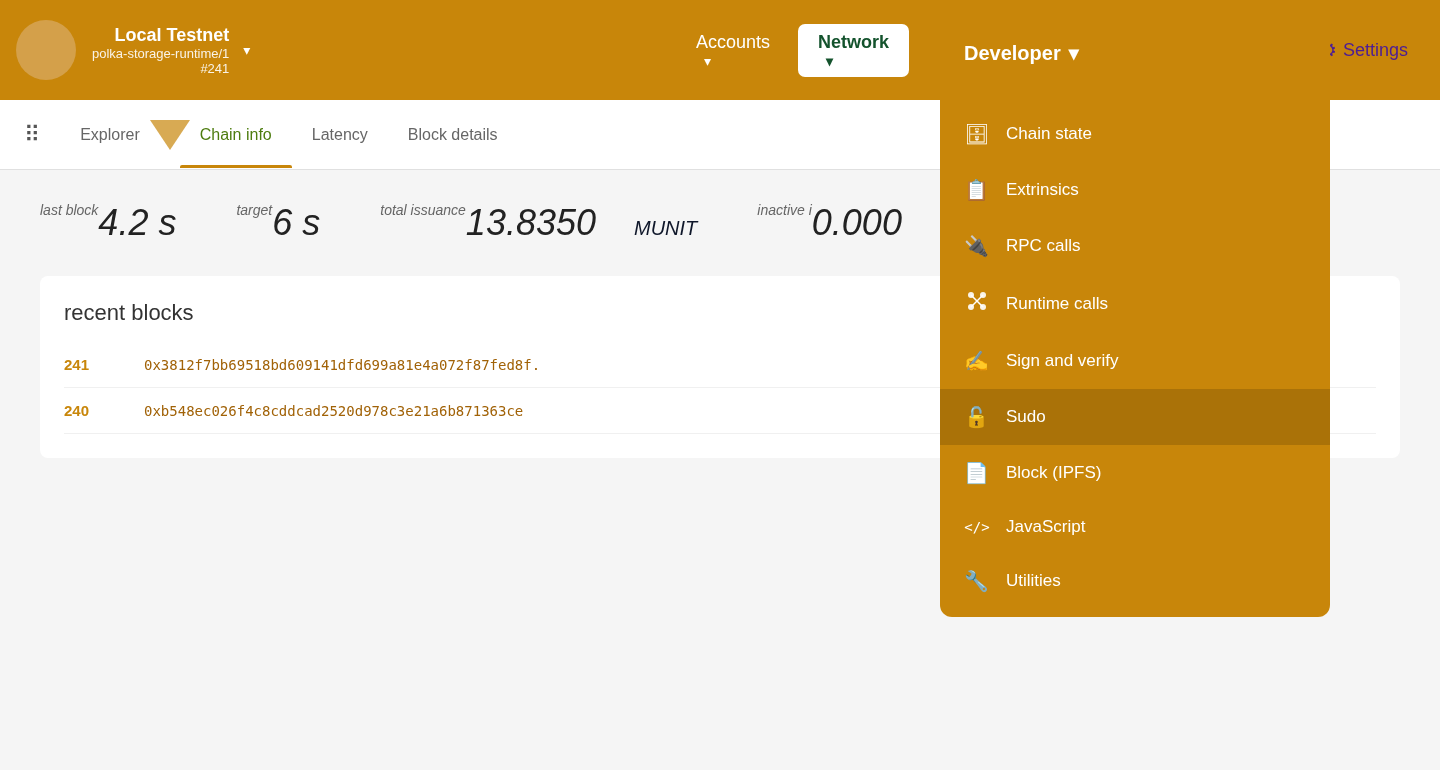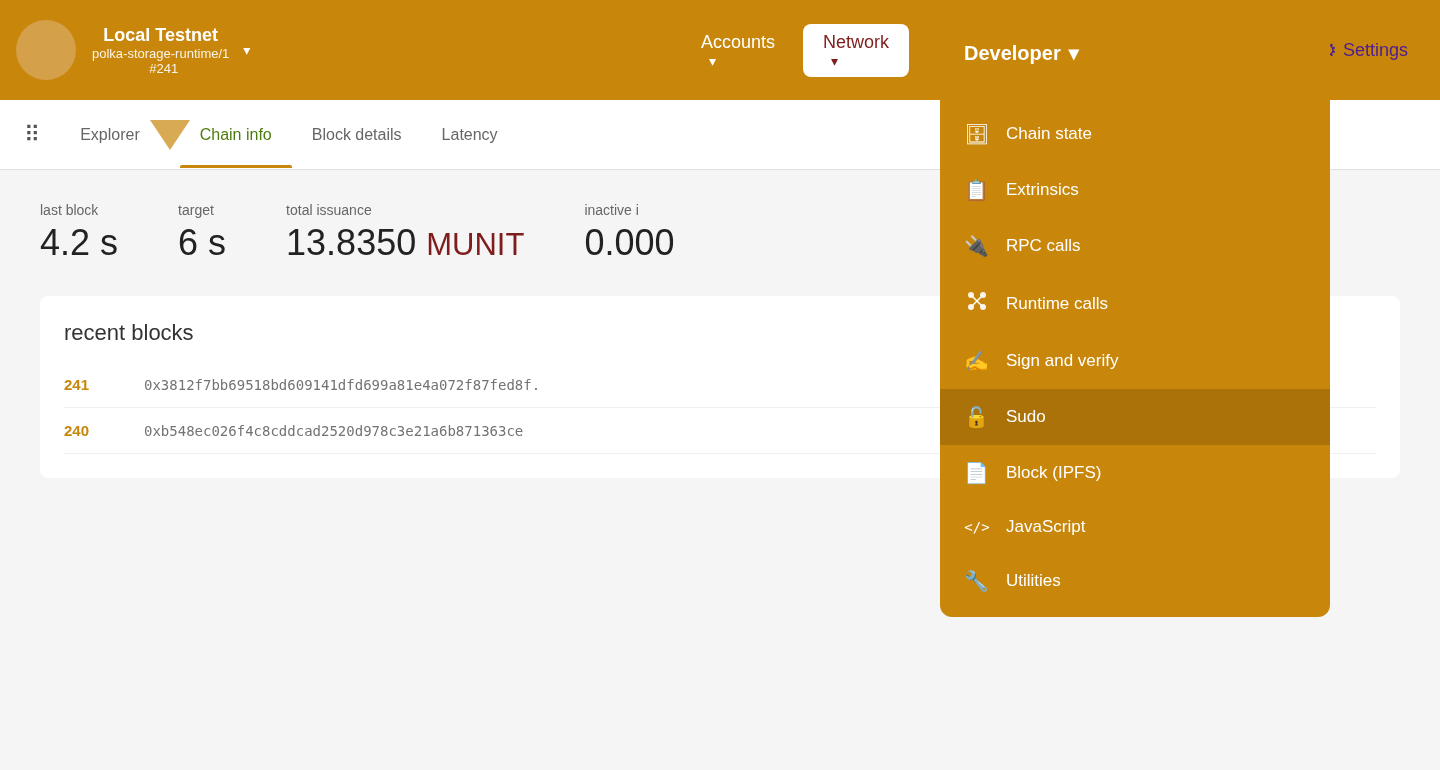--- a/index.html
+++ b/index.html
@@ -19,21 +19,21 @@
       width: 60px;
       height: 60px;
       border-radius: 50%;
       background: #d4a04a;
       margin-right: 16px;
       flex-shrink: 0;
     }
     .navbar-brand {
       display: flex;
       flex-direction: column;
-      align-items: center;
+      align-items: flex-end;
       margin-right: 8px;
     }
     .navbar-brand-name {
       color: white;
       font-size: 18px;
       font-weight: 600;
     }
     .navbar-brand-sub {
       color: rgba(255,255,255,0.9);
       font-size: 13px;
@@ -56,22 +56,23 @@
       font-size: 18px;
       font-weight: 500;
       cursor: pointer;
       border-radius: 8px;
       margin: 0 4px;
       white-space: nowrap;
       flex-direction: column;
     }
     .nav-item.active {
       background: white;
-      color: #7f1d1d;
-      font-weight: 400;
+      color: #14532d;
+      font-weight: 700;
+      border-radius: 7px;
     }
     .nav-item .arrow { margin-left: 8px; font-size: 14px; }
     .settings-item {
       display: flex;
       align-items: center;
       color: #4c1d95;
       font-size: 18px;
       font-weight: 500;
       cursor: pointer;
       padding: 8px 16px;
@@ -129,35 +130,36 @@
       padding: 32px 40px;
       position: relative;
     }
 
     
     .stats-row {
       display: flex;
       gap: 60px;
       margin-bottom: 32px;
     }
-    .stat-item { display: flex; flex-direction: column; }
+    .stat-item { display: flex; flex-direction: row; font-style: italic; }
     .stat-label {
       font-size: 14px;
       color: #666;
       margin-bottom: 4px;
       font-weight: 500;
     }
     .stat-value {
       font-size: 36px;
       font-weight: 300;
       color: #222;
     }
     .stat-value .unit {
-      font-size: 31px;
-      color: #7f1d1d;
+      font-size: 20px;
+      color: #0f172a;
+      margin-left: 28px;
     }
 
     
     .recent-blocks-section {
       background: white;
       border-radius: 8px;
       padding: 24px;
     }
     .recent-blocks-title {
       font-size: 22px;
@@ -171,21 +173,21 @@
       border-bottom: 1px solid #f0f0f0;
       font-size: 15px;
     }
     .block-number {
       color: #c8860a;
       font-weight: 600;
       width: 80px;
       flex-shrink: 0;
     }
     .block-hash {
-      color: #737373;
+      color: #a16207;
       font-family: monospace;
       font-size: 14px;
     }
 
     
     .developer-dropdown {
       position: absolute;
       top: 0;
       left: 940px;
       width: 390px;
@@ -256,24 +258,24 @@
   <div class="sub-nav-grid">⠿</div>
   <div class="sub-nav-item">
     <span>Explorer</span>
   </div>
 
   <div style="width:0;height:0;border-left:20px solid transparent;border-right:20px solid transparent;border-top:30px solid #c8860a;opacity:0.7;margin: 0 -10px;"></div>
   <div class="sub-nav-item active">
     <span>Chain info</span>
   </div>
   <div class="sub-nav-item">
+    <span>Latency</span>
+  </div>
+  <div class="sub-nav-item">
     <span>Block details</span>
-  </div>
-  <div class="sub-nav-item">
-    <span>Latency</span>
   </div>
 </div>
 
 <div class="main-content">
 
   <div class="stats-row">
     <div class="stat-item">
       <span class="stat-label">last block</span>
       <span class="stat-value">4.2 s</span>
     </div>

